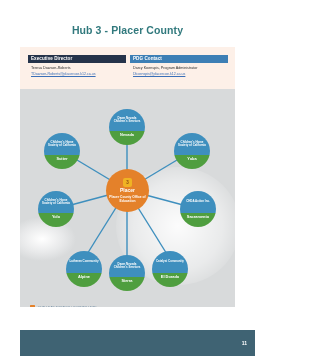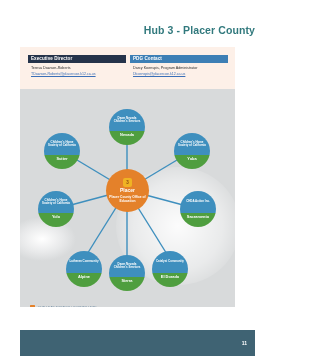--- a/index.html
+++ b/index.html
@@ -7,21 +7,21 @@
     width:255px; height:360px;
     background:#ffffff;
     font-family:"Liberation Sans", sans-serif;
     overflow:hidden;
   }
   #page{ position:relative; width:255px; height:360px; background:#ffffff; }
 
   
   #page-title{
     position:absolute; left:0; top:24px; width:255px;
-    text-align:right;
+    text-align:center;
     font-size:10.5px; font-weight:bold; letter-spacing:.1px;
     color:#31797d;
   }
 
   
   #content-card{
     position:absolute; left:20px; top:47px;
     width:215px; height:260px;
     background:#fdf0e8;
     overflow:hidden;

